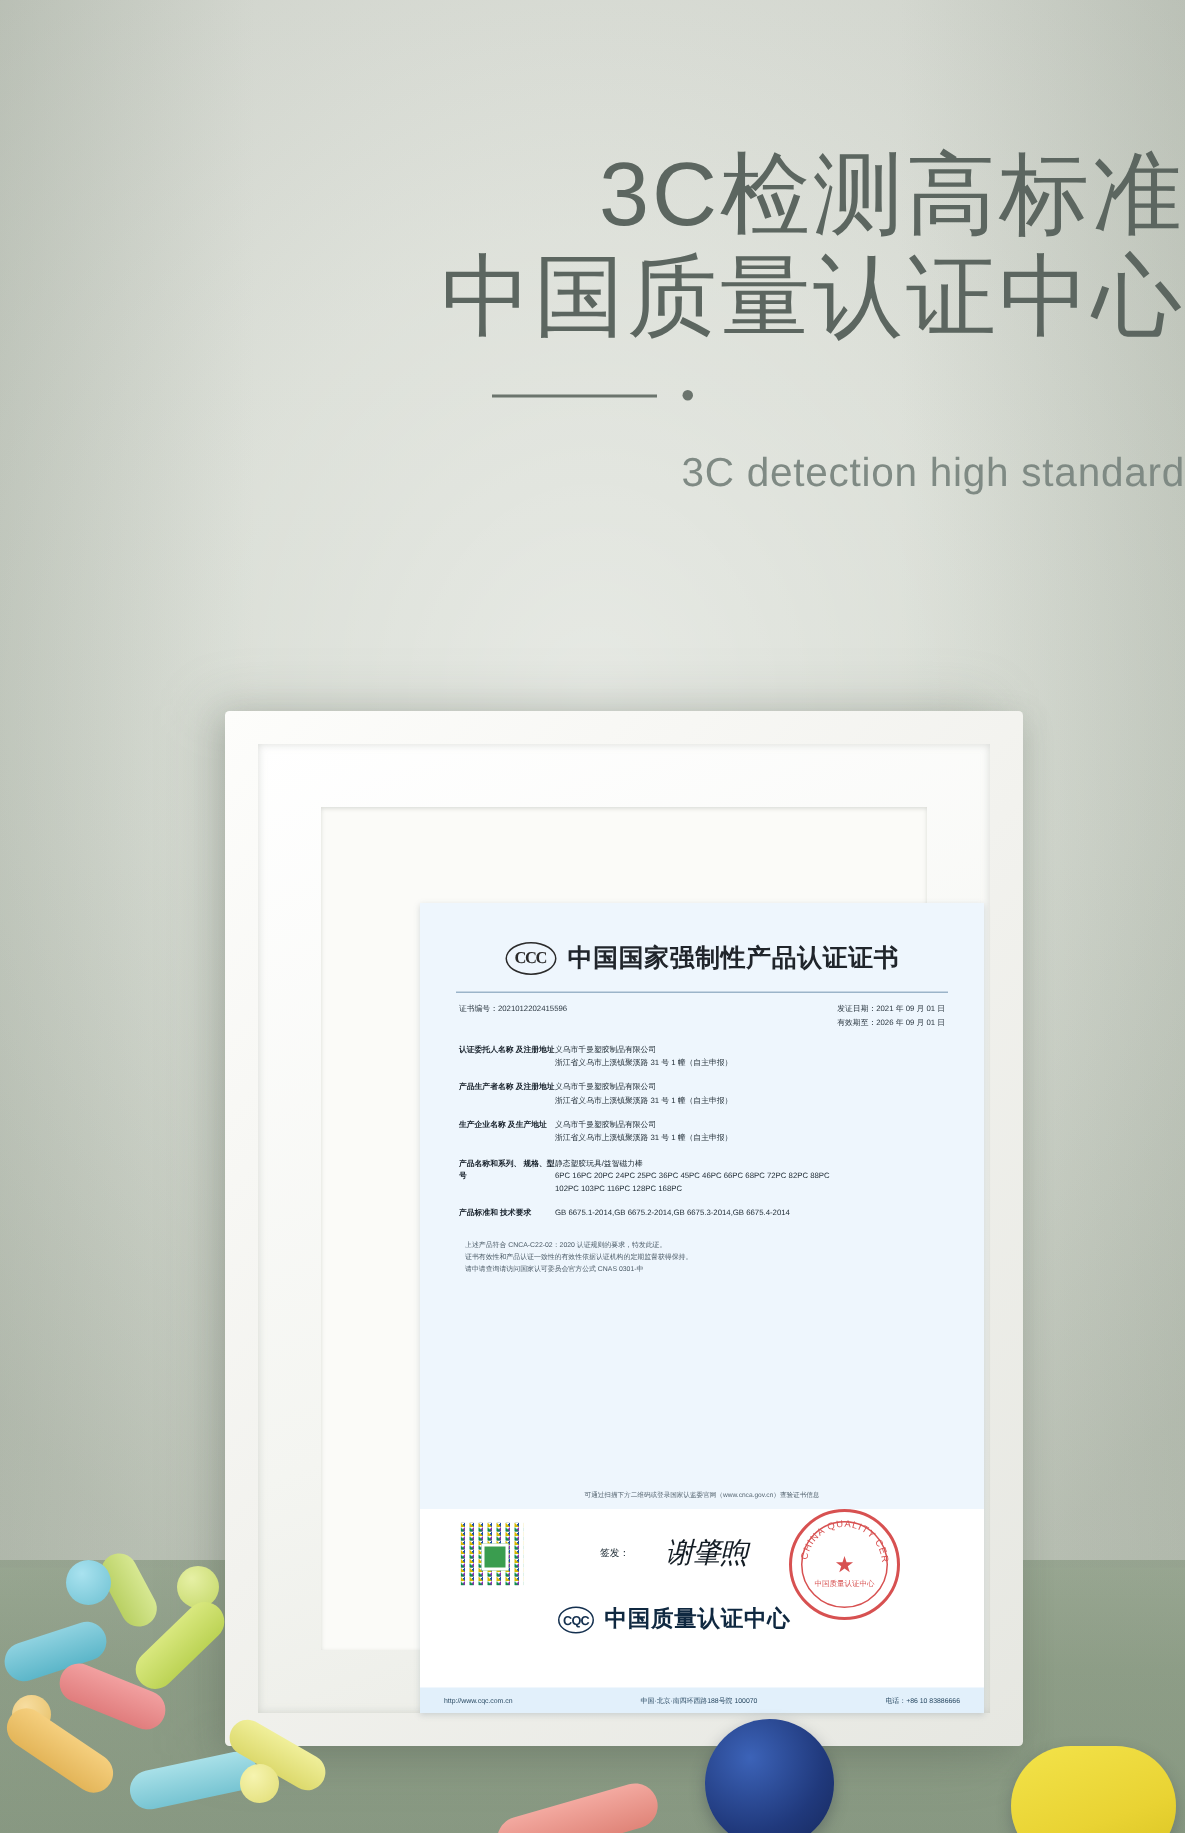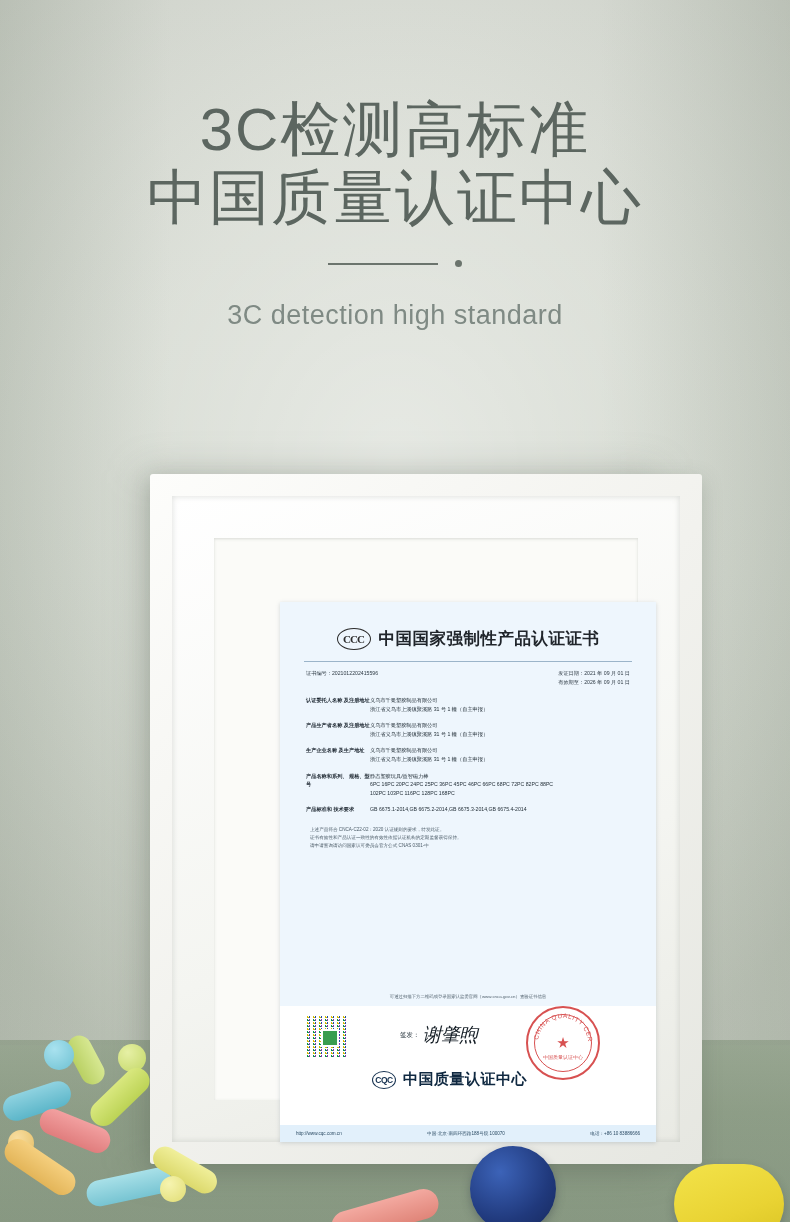--- a/index.html
+++ b/index.html
@@ -47,21 +47,21 @@
     position: absolute;
     right: 0; top: 0; width: 190px; height: 1045px;
     background: linear-gradient(270deg, rgba(150,160,145,0.28) 0%, rgba(150,160,145,0.0) 100%);
   }
 
   
   .headline {
     position: absolute;
     left: 0; right: 0;
     top: 96px;
-    text-align: center;
+    text-align: right;
     z-index: 5;
   }
   .headline .cn-line {
     font-size: 60px;
     line-height: 68px;
     color: #5c6660;
     letter-spacing: 2px;
     font-weight: 400;
     white-space: nowrap;
   }
@@ -109,21 +109,20 @@
   .frame {
     position: absolute;
     left: 150px;
     top: 474px;
     width: 532px;
     height: 690px;
     background: linear-gradient(135deg, #fdfdfb 0%, #f2f2ee 48%, #e6e7e1 100%);
     border-radius: 3px;
     box-shadow: 0 6px 20px rgba(80,90,78,0.25);
     z-index: 4;
-    padding-left: 20px;
   }
   .frame-inner-bevel {
     position: absolute;
     left: 22px; top: 22px; right: 22px; bottom: 22px;
     background: linear-gradient(160deg, #ffffff 0%, #f4f5f1 60%, #e9eae4 100%);
     box-shadow: inset 0 0 6px rgba(150,155,145,0.35);
   }
   .mat {
     position: absolute;
     left: 64px; top: 64px; right: 64px; bottom: 64px;
@@ -264,21 +263,21 @@
     background: #3a9d4f;
     border: 2px solid #fff;
   }
 
   .sign-block {
     position: absolute;
     left: 120px;
     top: 420px;
     display: flex;
     align-items: center;
-    gap: 3px;
+    gap: 24px;
   }
   .sign-label {
     font-size: 6.5px;
     color: #1c2a33;
   }
   .sign-name {
     font-size: 19px;
     color: #131c24;
     font-family: "Liberation Serif", serif;
     font-style: italic;

